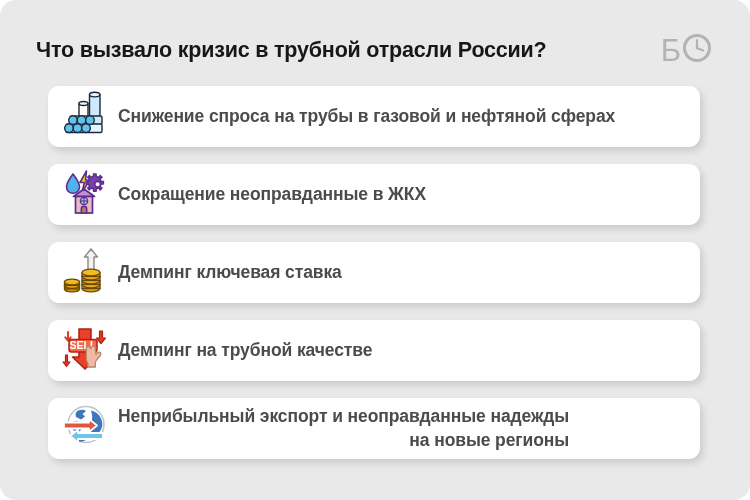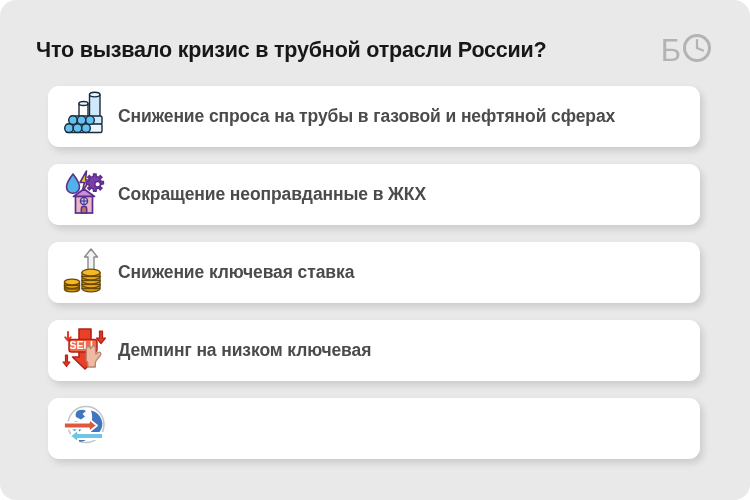--- a/index.html
+++ b/index.html
@@ -194,56 +194,60 @@
 
             <ellipse cx="11" cy="43" rx="7.5" ry="2.9" fill="#d79a0c"></ellipse>
             <rect x="3.5" y="39.5" width="15" height="3.5" fill="#d79a0c"></rect>
             <ellipse cx="11" cy="39.5" rx="7.5" ry="2.9" fill="#eeae19"></ellipse>
             <rect x="3.5" y="36" width="15" height="3.5" fill="#d79a0c"></rect>
             <ellipse cx="11" cy="36" rx="7.5" ry="2.9" fill="#f5b923"></ellipse>
           </g>
         </svg>
       </div>
       <div class="card-label">
-        <span>Снижение ключевая ставка</span>
+        <span>Демпинг ключевая ставка</span>
       </div>
     </div>
 
     <div class="card">
       <div class="card-icon">
         <svg width="48" height="48" viewBox="0 0 48 48">
 
           <path d="M7 8 L7 16 M4.3 13.3 L7 16.5 L9.7 13.3" fill="none" stroke="#e03b28" stroke-width="2" stroke-linecap="round" stroke-linejoin="round"></path>
           <path d="M41.5 7 L41.5 14 L44.5 14 L40 19.5 L35.5 14 L38.5 14 L38.5 7 Z" fill="#e03b28" stroke="#b32213" stroke-width="1.2" stroke-linejoin="round"></path>
           <path d="M6.5 31 L6.5 38 L9 38 L5.5 42.5 L2 38 L4.5 38 L4.5 31 Z" fill="#e03b28" stroke="#b32213" stroke-width="1.2" stroke-linejoin="round"></path>
 
           <path d="M18 5 L30 5 L30 33 L36.5 33 L24 45 L11.5 33 L18 33 Z" fill="#e8402b" stroke="#b32213" stroke-width="1.6" stroke-linejoin="round"></path>
 
           <rect x="8" y="15.5" width="28" height="12.5" rx="2.5" fill="#f26a4a" stroke="#b32213" stroke-width="1.5"></rect>
           <text x="22" y="25.2" font-family="'Liberation Sans', sans-serif" font-size="10.5" font-weight="bold" fill="#ffffff" text-anchor="middle">SELL</text>
 
           <path d="M31.5 22 q2.3 -0.6 2.8 1.6 l0.6 6.6 1.6 -1.5 q1.8 -1.4 3 0.2 q0.9 1.4 -0.4 2.9 l-3.4 4.1 q-1.4 1.7 -1.4 3.5 l0 3.6 -7.4 0 0 -3.2 q0 -1.5 -1 -2.6 l-0.6 -0.7 0 -11.9 q0 -2.1 2.1 -2.1 q2.1 0 2.1 2.1 z" fill="#f2b9a2" stroke="#b38570" stroke-width="1.3" stroke-linejoin="round"></path>
         </svg>
       </div>
       <div class="card-label">
-        <span>Демпинг на низком ключевая</span>
+        <span>Демпинг на трубной качестве</span>
       </div>
     </div>
 
     <div class="card">
       <div class="card-icon">
         <svg width="48" height="48" viewBox="0 0 48 48">
           <circle cx="25" cy="22.5" r="18" fill="#ffffff" stroke="#bfc5ca" stroke-width="1.5"></circle>
 
           <path d="M17 8.5 q5 -1.5 8 0.5 l-3.5 3 2.5 2.5 -4 3 -5 -2.5 q-1.5 -4 2 -6.5 z" fill="#3f76bd"></path>
           <path d="M30 8.5 q8 2 10.5 9 q2.5 7 -2 12.5 q-4 5 -10 5.5 q2 -5 0.5 -9 q-1.5 -4 1 -7 q2.5 -3 0 -11 z" fill="#3f76bd"></path>
           <path d="M13 19.5 q4 -1 6.5 1.5 q2.5 2.5 1 6 q-1.5 3.5 -5.5 2.5 q-4 -1 -4.5 -5 q-0.5 -4 2.5 -5 z" fill="#3f76bd"></path>
           <path d="M19 33.5 q4 1 6 4.5 q-5 3 -10 0.5 q-1 -4 4 -5 z" fill="#3f76bd"></path>
 
           <path d="M3 20.5 L28 20.5 L28 17 L36 23.5 L28 30 L28 26.5 L3 26.5 Z" fill="#e0573e" stroke="#ffffff" stroke-width="1.8" stroke-linejoin="round"></path>
 
           <path d="M42 31 L17 31 L17 27.5 L9 34 L17 40.5 L17 37 L42 37 Z" fill="#6fc4e8" stroke="#ffffff" stroke-width="1.8" stroke-linejoin="round"></path>
         </svg>
       </div>
+      <div class="card-label">
+        <span>Неприбыльный экспорт и неоправданные надежды</span>
+        <span class="line2">на новые регионы</span>
+      </div>
     </div>
 
   </div>
 </div>
 
 </body></html>

